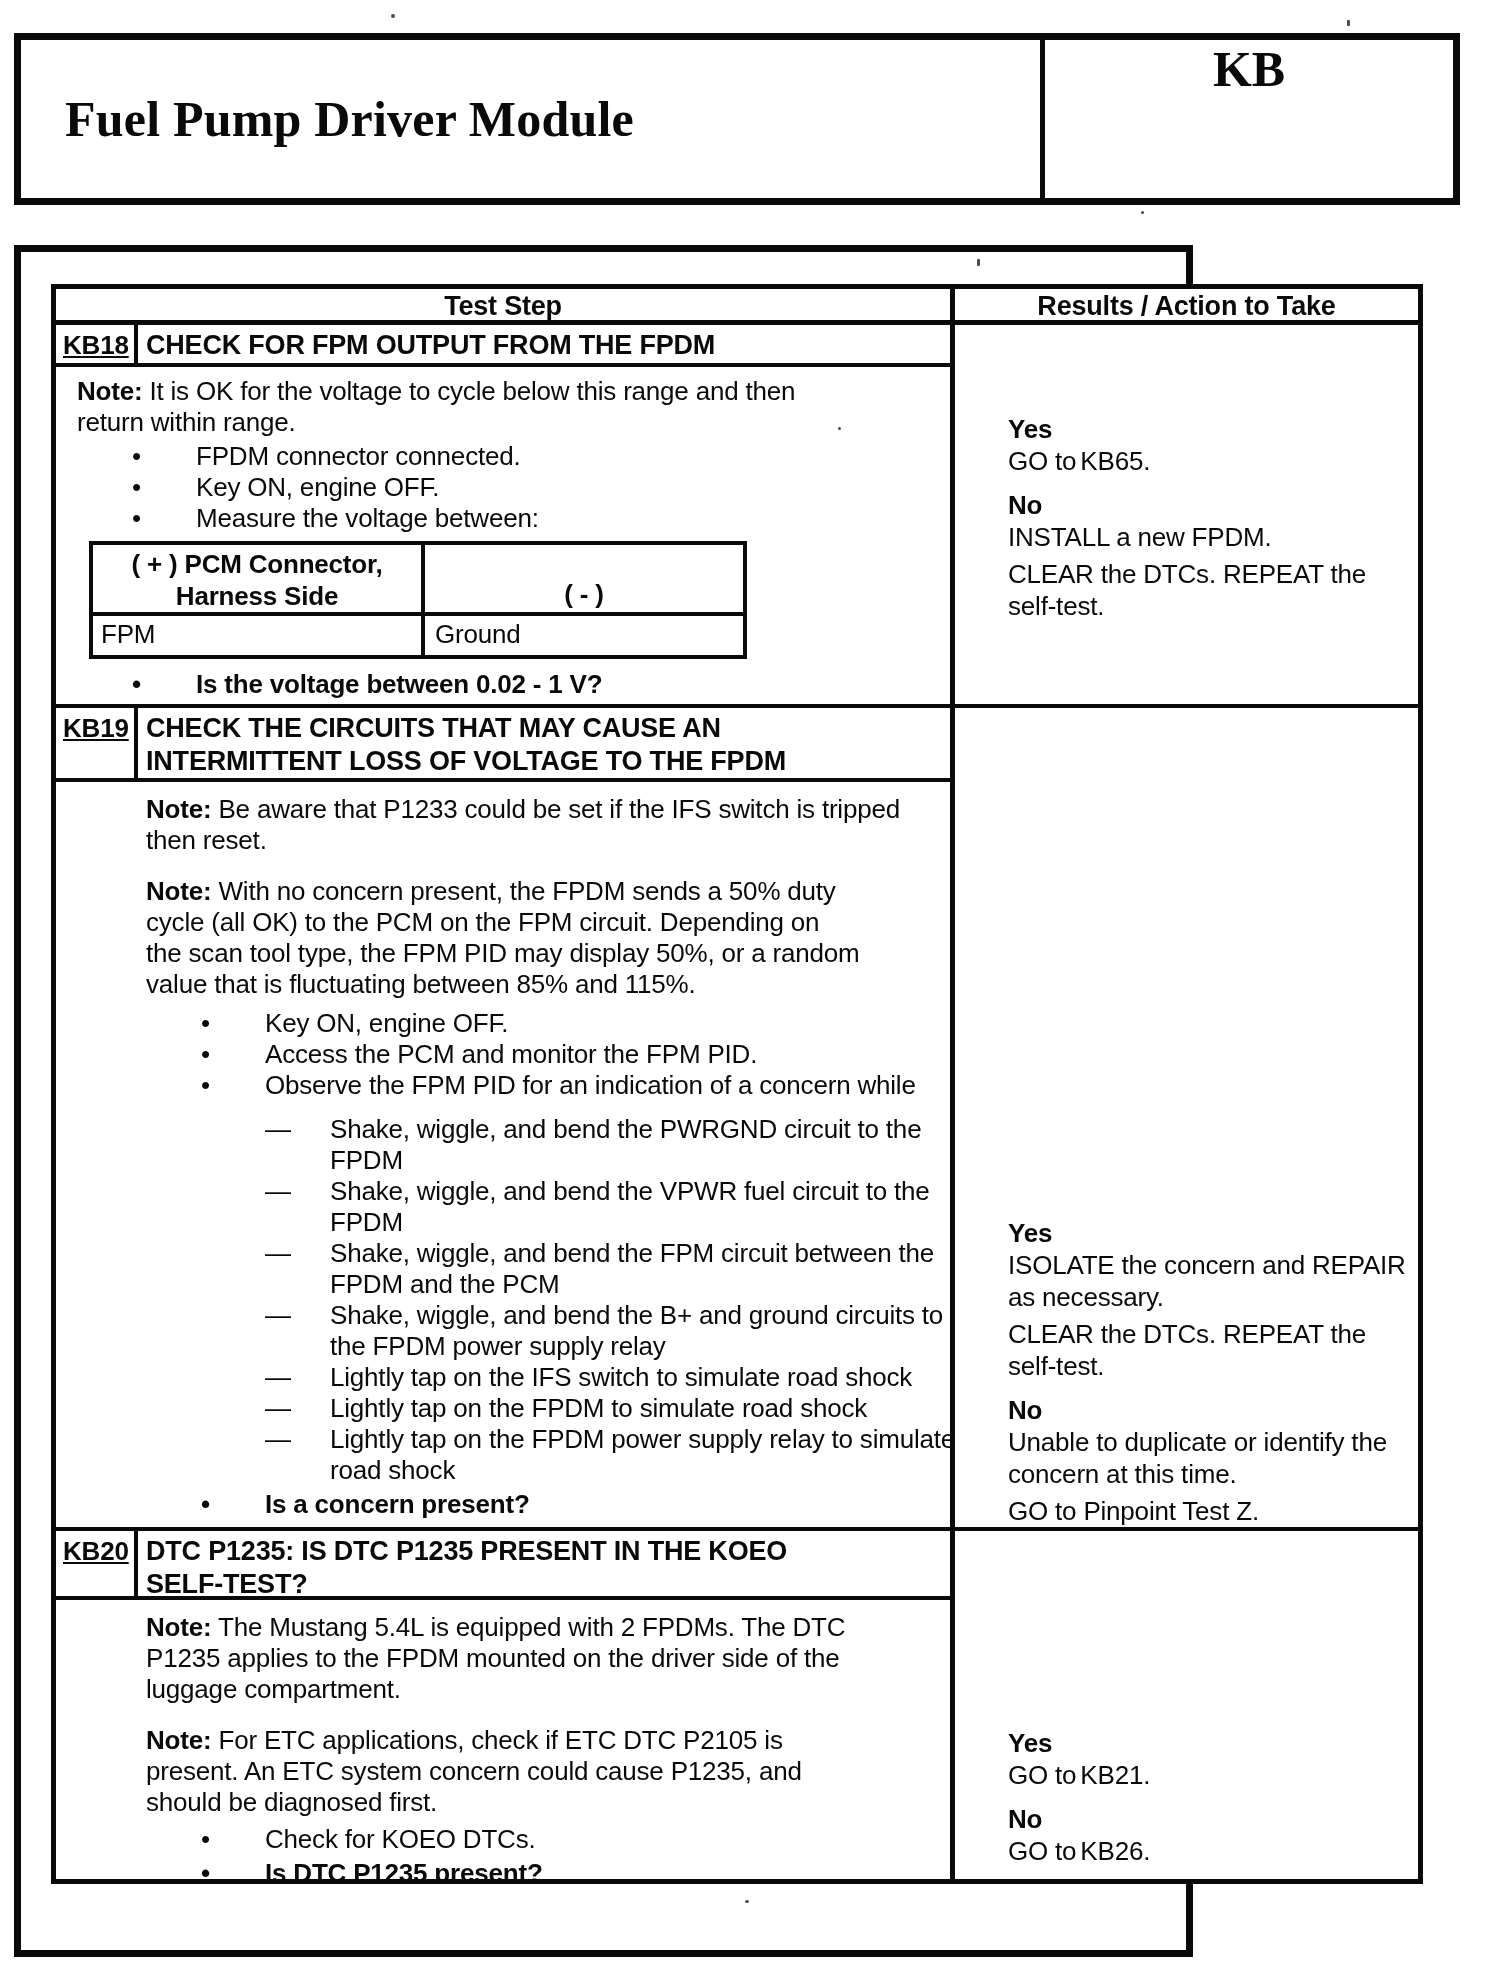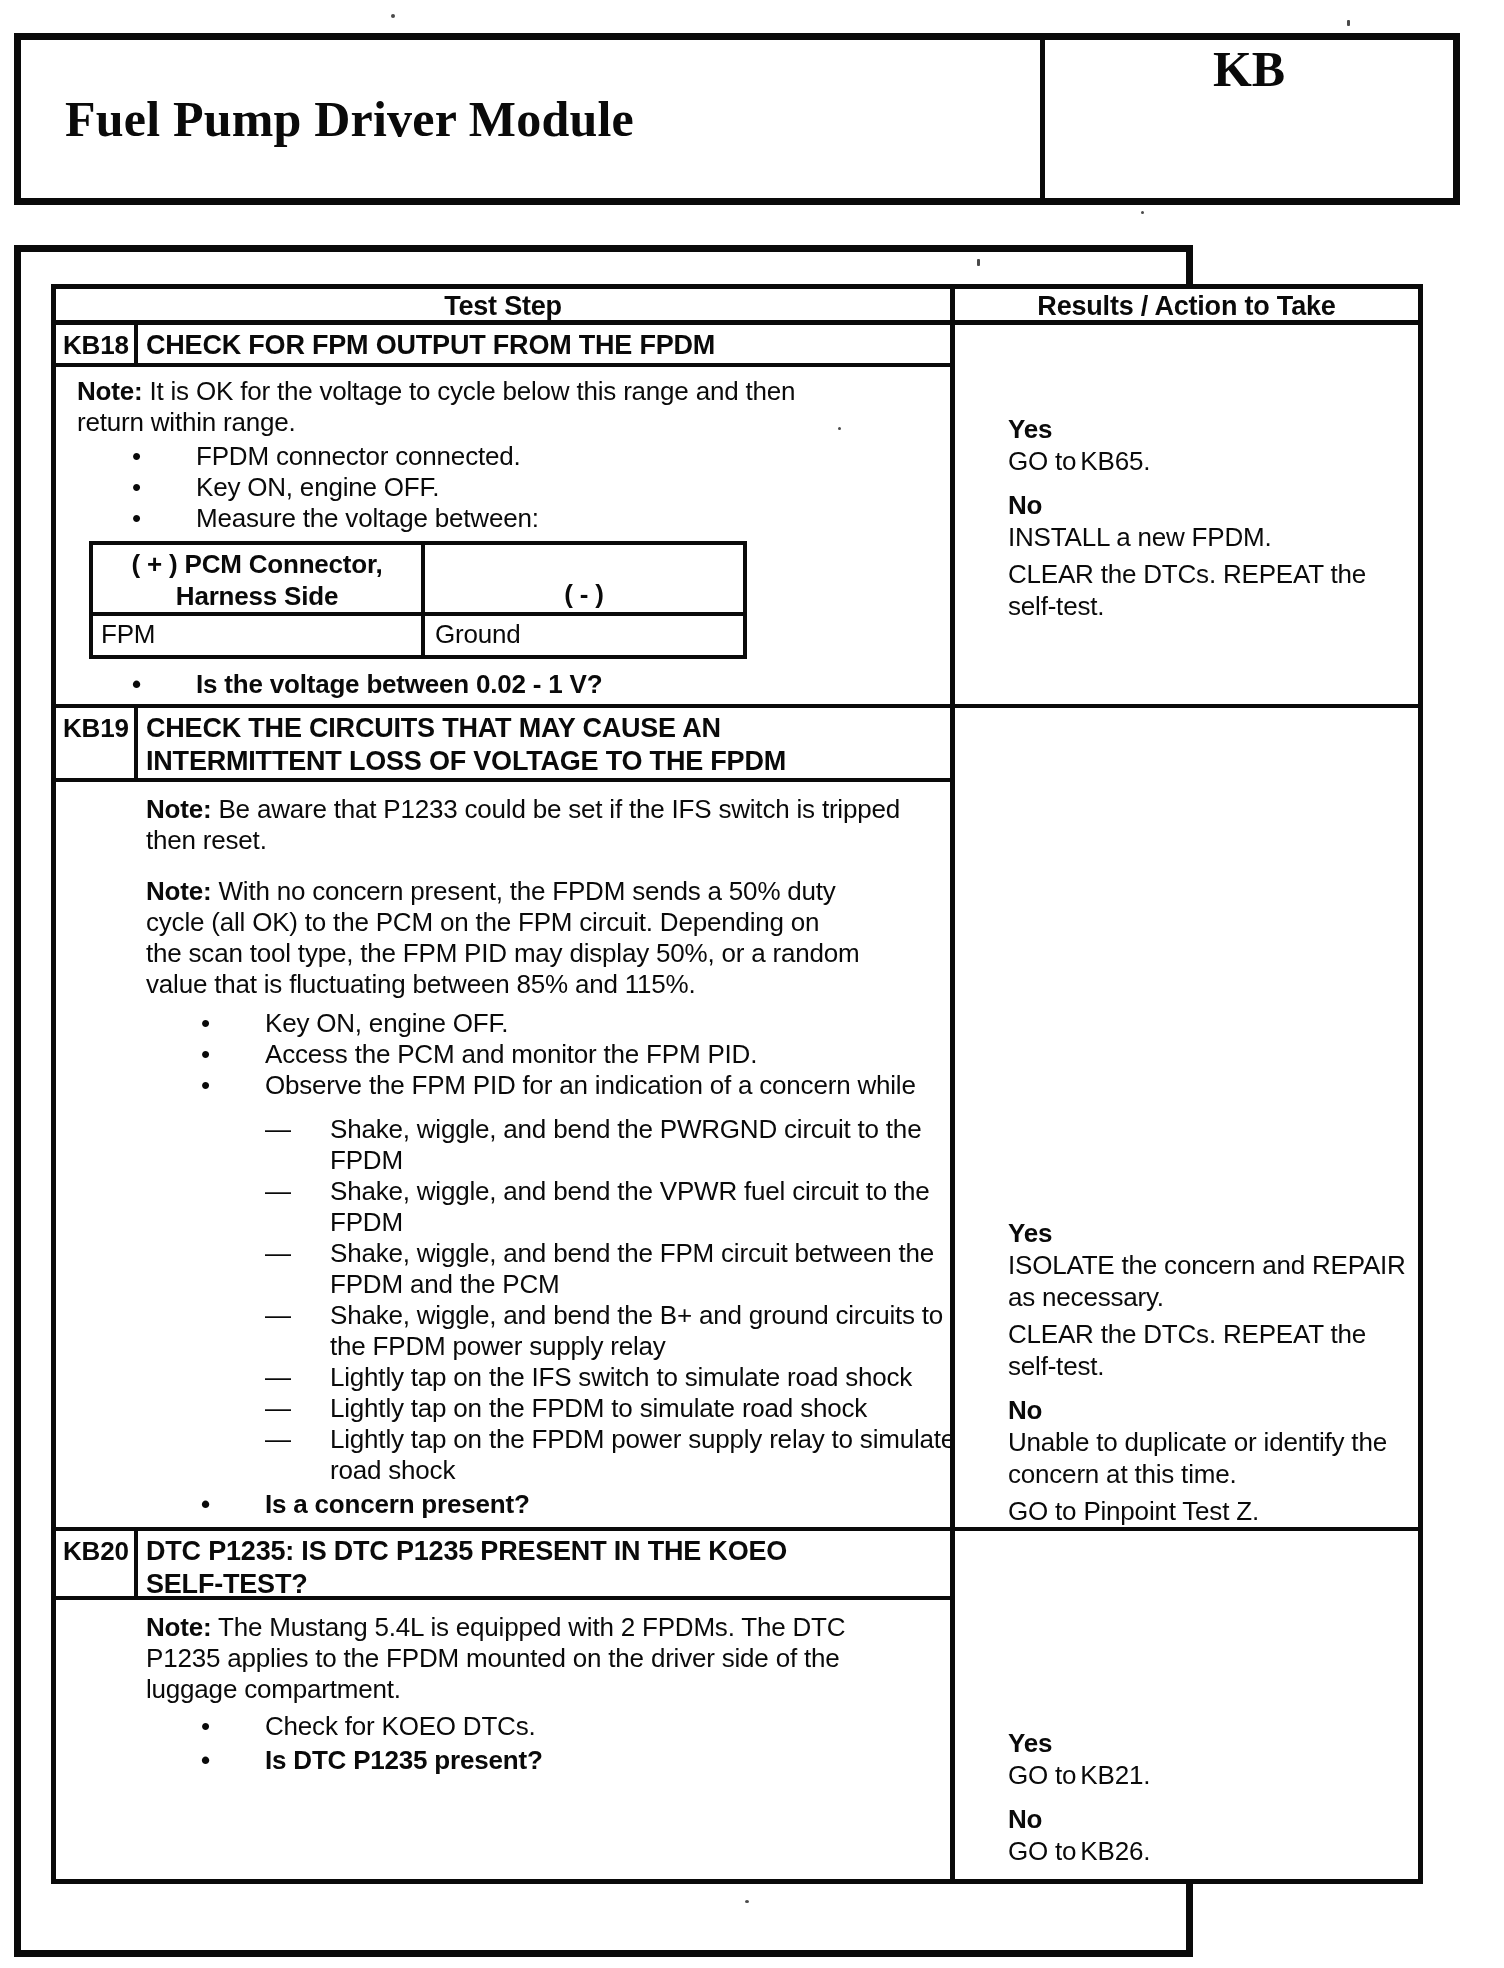--- a/index.html
+++ b/index.html
@@ -47,21 +47,21 @@
     background:#fff;
   }
   .cell { overflow:hidden; }
 
   .th { font-size:27px; font-weight:bold; text-align:center; padding-top:2px; }
   .th-left  { grid-area:1/1/2/3; border-bottom:5px solid #0a0a0a; }
   .th-right { grid-area:1/3/2/4; border-left:5px solid #0a0a0a; border-bottom:5px solid #0a0a0a; }
 
   .kb-label {
     font-size:26px; font-weight:bold; padding:5px 0 0 7px;
-    border-right:4px solid #0a0a0a; border-bottom:4px solid #0a0a0a;
+    border-right:4px solid #0a0a0a; border-bottom:4px solid #0a0a0a;text-decoration:underline;
   }
   .step-title {
     font-size:27px; font-weight:bold; line-height:33px;
     padding:4px 8px 0 8px; border-bottom:4px solid #0a0a0a;
   }
   .lbl18 { grid-area:2/1/3/2; } .ttl18 { grid-area:2/2/3/3; }
   .lbl19 { grid-area:4/1/5/2; } .ttl19 { grid-area:4/2/5/3; }
   .lbl20 { grid-area:6/1/7/2; } .ttl20 { grid-area:6/2/7/3; }
 
   .step-body {
@@ -261,20 +261,21 @@
       </div>
 
       <div class="cell kb-label lbl20">KB20</div>
       <div class="cell step-title ttl20">
         <div>DTC P1235: IS DTC P1235 PRESENT IN THE KOEO</div>
         <div>SELF-TEST?</div>
       </div>
 
       <div class="cell step-body body20">
         <p class="note w720"><span class="b">Note:</span> <span>The Mustang 5.4L is equipped with 2 FPDMs. The DTC P1235 applies to the FPDM mounted on the driver side of the luggage compartment.</span></p>
+        <p class="note sp w720"><span class="b">Note:</span> <span>For ETC applications, check if ETC DTC P2105 is present. An ETC system concern could cause P1235, and should be diagnosed first.</span></p>
         <div class="bullet" style="margin-top:6px">
             <span class="mk">•</span>
             <span>Check for KOEO DTCs.</span>
           </div>
         <div class="bullet q">
             <span class="mk">•</span>
             <span>Is DTC P1235 present?</span>
           </div>
       </div>
 

